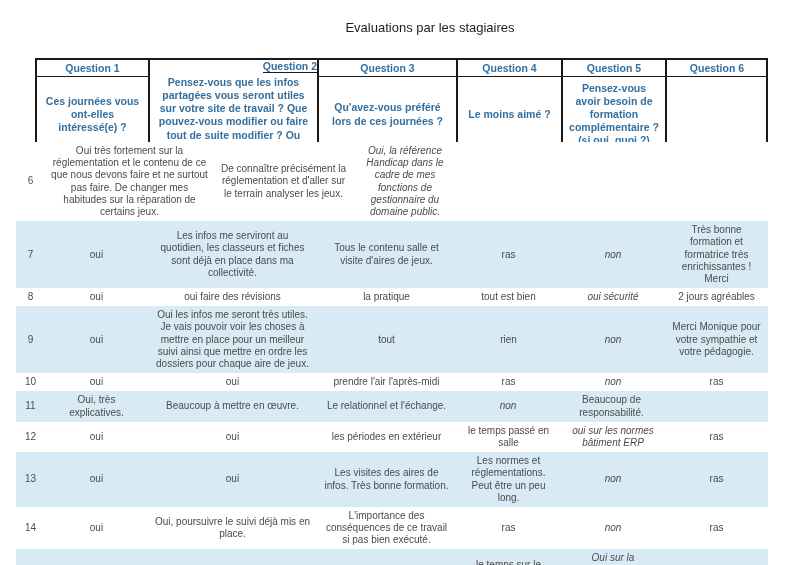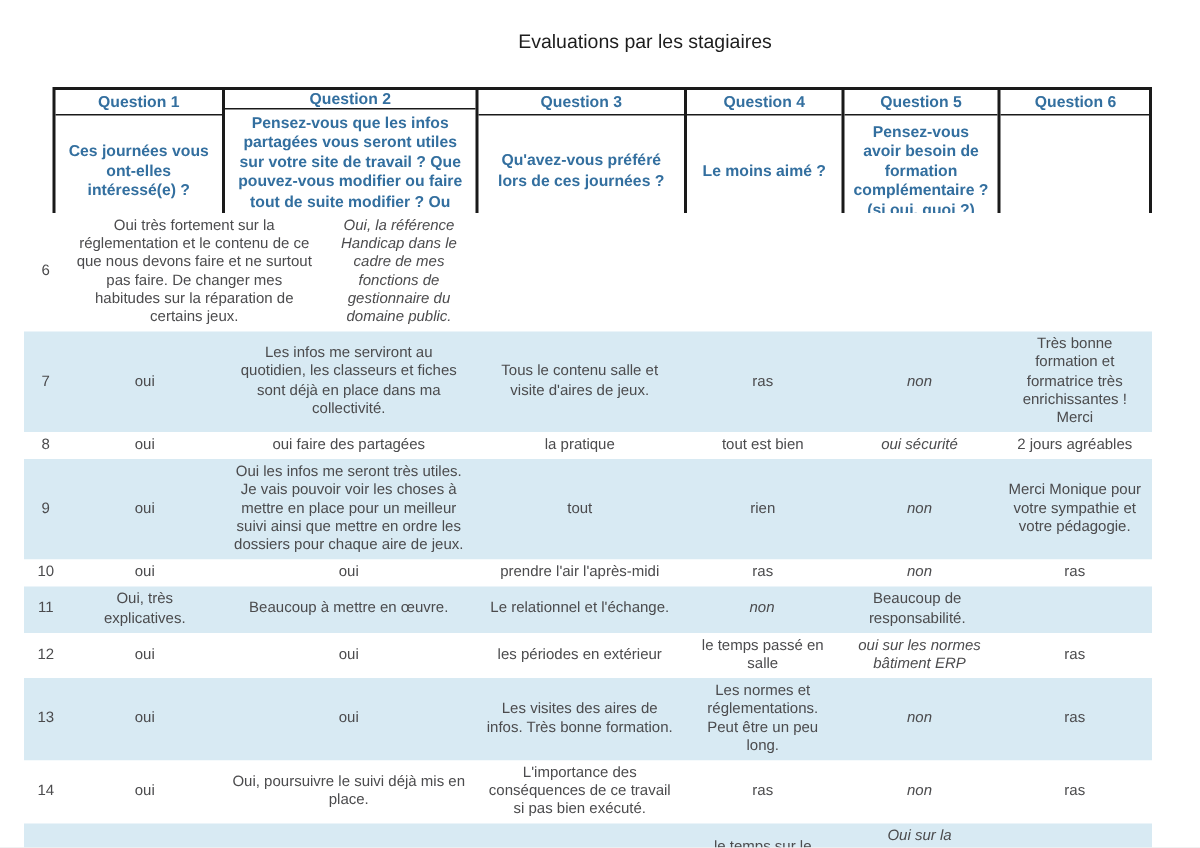--- a/index.html
+++ b/index.html
@@ -14,21 +14,21 @@
   }
   
   .header-table {
     position:absolute; left:35px; top:46px; width:733px; height:96px;
     display:flex; box-sizing:border-box; border:2px solid #1a1a1a;
     background:#ffffff;
     margin-top:12px;
   }
   .hcol { box-sizing:border-box; border-right:2px solid #1a1a1a; display:flex; flex-direction:column; }
   .hcol:last-child { border-right:none; }
-  .hcol.q1 { flex:0 0 113px; } .hcol.q2 { flex:0 0 169px; } .hcol.q3 { flex:0 0 139px; }
+  .hcol.q1 { flex:0 0 113px; } .hcol.q2 { flex:0 0 169px;align-items:flex-end; } .hcol.q3 { flex:0 0 139px; }
   .hcol.q4 { flex:0 0 105px; } .hcol.q5 { flex:0 0 104px; } .hcol.q6 { flex:0 0 100px; }
   .hlabel {
     box-sizing:border-box; height:17px; border-bottom:1px solid #1a1a1a;
     display:flex; align-items:center; justify-content:center;
     font-size:10.5px; font-weight:bold; color:#336f9f;
   }
   .hquestion {
     flex:1; display:flex; align-items:center; justify-content:center;
     text-align:center; padding:3px 6px; font-size:10.5px; font-weight:bold;
     color:#336f9f; line-height:1.25;
@@ -79,37 +79,38 @@
     </div>
     <div class="hcol q6">
       <div class="hlabel">Question 6</div>
     </div>
   </div>
 
   <div class="rows">
     <div class="row">
       <div class="cell num">6</div>
       <div class="cell q2">Oui très fortement sur la réglementation et le contenu de ce que nous devons faire et ne surtout pas faire. De changer mes habitudes sur la réparation de certains jeux.</div>
+      <div class="cell q3">De connaître précisément la réglementation et d'aller sur le terrain analyser les jeux.</div>
       <div class="cell q5">Oui, la référence Handicap dans le cadre de mes fonctions de gestionnaire du domaine public.</div>
     </div>
 
     <div class="row alt">
       <div class="cell num">7</div>
       <div class="cell q1">oui</div>
       <div class="cell q2">Les infos me serviront au quotidien, les classeurs et fiches sont déjà en place dans ma collectivité.</div>
       <div class="cell q3">Tous le contenu salle et visite d'aires de jeux.</div>
       <div class="cell q4">ras</div>
       <div class="cell q5">non</div>
       <div class="cell q6">Très bonne formation et formatrice très enrichissantes ! Merci</div>
     </div>
 
     <div class="row">
       <div class="cell num">8</div>
       <div class="cell q1">oui</div>
-      <div class="cell q2">oui faire des partagées</div>
+      <div class="cell q2">oui faire des révisions</div>
       <div class="cell q3">la pratique</div>
       <div class="cell q4">tout est bien</div>
       <div class="cell q5">oui sécurité</div>
       <div class="cell q6">2 jours agréables</div>
     </div>
 
     <div class="row alt">
       <div class="cell num">9</div>
       <div class="cell q1">oui</div>
       <div class="cell q2">Oui les infos me seront très utiles. Je vais pouvoir voir les choses à mettre en place pour un meilleur suivi ainsi que mettre en ordre les dossiers pour chaque aire de jeux.</div>

